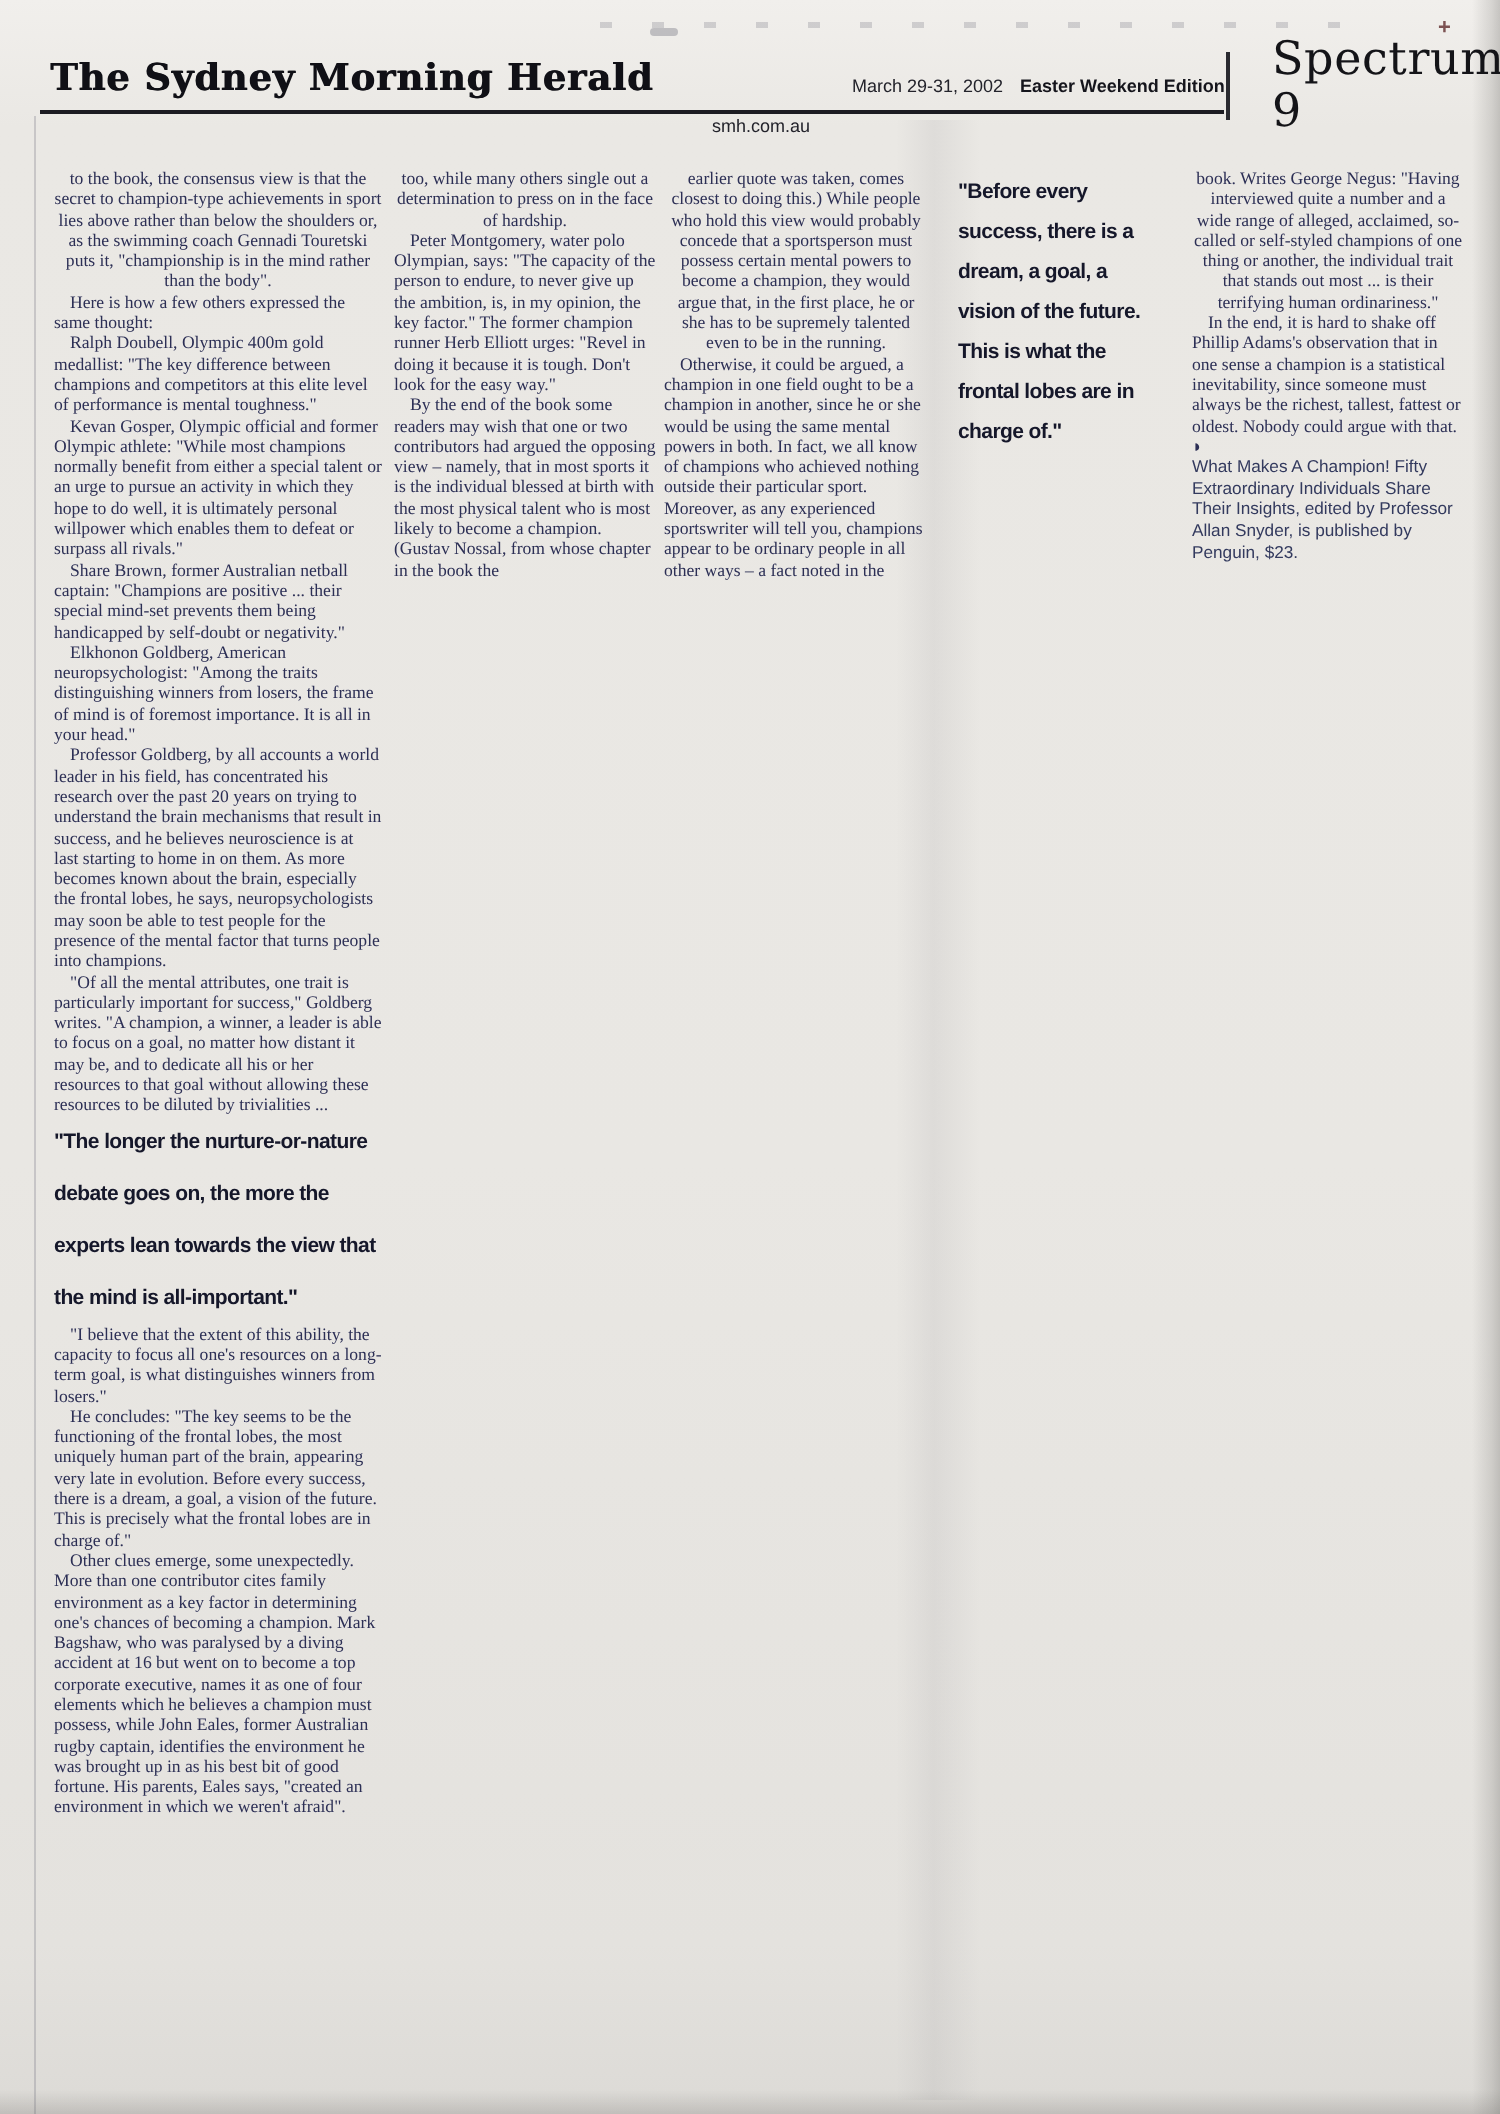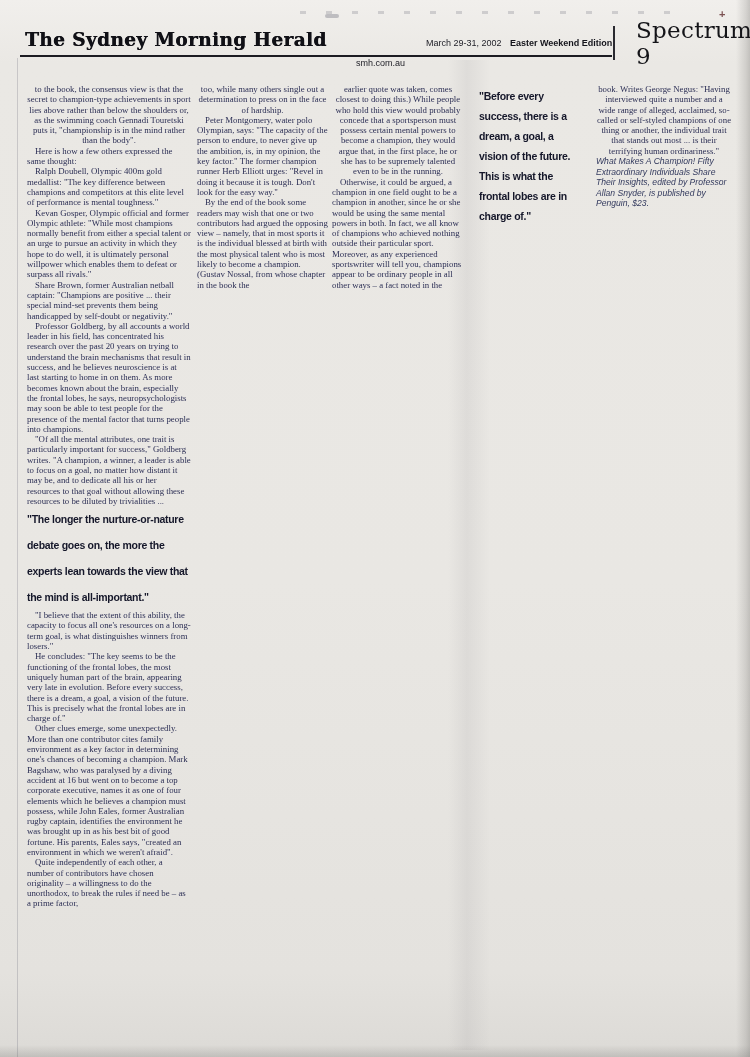--- a/index.html
+++ b/index.html
@@ -44,21 +44,21 @@
   .col3{left:332px;width:132px;}
   .col4{left:479px;top:86px;width:97px;}
   .col5{left:596px;width:136px;}
   .col p{margin:0;}
   .b-p{text-indent:8px;}
   .b-first{text-indent:0;text-align:center;}
   .b-quote{font-family:"Liberation Sans", sans-serif;font-weight:bold;font-size:10.5px;
     line-height:26px;letter-spacing:-.3px;color:var(--quote_ink,#15172a);text-indent:0;
     margin:14px 0 12px 0;}
   .col4 .b-quote{line-height:20px;margin:0;}
-  .b-credit{font-family:"Liberation Sans", sans-serif;font-style:italic;font-size:8.6px;
+  .b-credit{font-family:"Liberation Sans", sans-serif;font-size:8.6px;
     line-height:10.6px;color:#333a5e;margin-top:11px;text-indent:0;}
 </style>
 </head>
 <body>
 
 <div class="page">
   <div class="top-dashes"></div>
   <div class="blot"></div>
   <div class="rule-left"></div>
   <div class="shade-mid"></div>
@@ -77,38 +77,39 @@
     <span class="reg-mark">+</span>
   </header>
 
   <main>
     <section class="col col1">
         <p class="b-first">to the book, the consensus view is that the secret to champion-type achievements in sport lies above rather than below the shoulders or, as the swimming coach Gennadi Touretski puts it, "championship is in the mind rather than the body".</p>
         <p class="b-p">Here is how a few others expressed the same thought:</p>
         <p class="b-p">Ralph Doubell, Olympic 400m gold medallist: "The key difference between champions and competitors at this elite level of performance is mental toughness."</p>
         <p class="b-p">Kevan Gosper, Olympic official and former Olympic athlete: "While most champions normally benefit from either a special talent or an urge to pursue an activity in which they hope to do well, it is ultimately personal willpower which enables them to defeat or surpass all rivals."</p>
         <p class="b-p">Share Brown, former Australian netball captain: "Champions are positive ... their special mind-set prevents them being handicapped by self-doubt or negativity."</p>
+        <p class="b-p">Elkhonon Goldberg, American neuropsychologist: "Among the traits distinguishing winners from losers, the frame of mind is of foremost importance. It is all in your head."</p>
         <p class="b-p">Professor Goldberg, by all accounts a world leader in his field, has concentrated his research over the past 20 years on trying to understand the brain mechanisms that result in success, and he believes neuroscience is at last starting to home in on them. As more becomes known about the brain, especially the frontal lobes, he says, neuropsychologists may soon be able to test people for the presence of the mental factor that turns people into champions.</p>
         <p class="b-p">"Of all the mental attributes, one trait is particularly important for success," Goldberg writes. "A champion, a winner, a leader is able to focus on a goal, no matter how distant it may be, and to dedicate all his or her resources to that goal without allowing these resources to be diluted by trivialities ...</p>
         <p class="b-quote">"The longer the nurture-or-nature debate goes on, the more the experts lean towards the view that the mind is all-important."</p>
         <p class="b-p">"I believe that the extent of this ability, the capacity to focus all one's resources on a long-term goal, is what distinguishes winners from losers."</p>
         <p class="b-p">He concludes: "The key seems to be the functioning of the frontal lobes, the most uniquely human part of the brain, appearing very late in evolution. Before every success, there is a dream, a goal, a vision of the future. This is precisely what the frontal lobes are in charge of."</p>
         <p class="b-p">Other clues emerge, some unexpectedly. More than one contributor cites family environment as a key factor in determining one's chances of becoming a champion. Mark Bagshaw, who was paralysed by a diving accident at 16 but went on to become a top corporate executive, names it as one of four elements which he believes a champion must possess, while John Eales, former Australian rugby captain, identifies the environment he was brought up in as his best bit of good fortune. His parents, Eales says, "created an environment in which we weren't afraid".</p>
-        <p class="b-p">Quite independently of each other, a number of contributors have chosen originality – a willingness to do the unorthodox, to break the rules if need be – as a prime factor,</p>
       </section>
     <section class="col col2">
         <p class="b-first">too, while many others single out a determination to press on in the face of hardship.</p>
         <p class="b-p">Peter Montgomery, water polo Olympian, says: "The capacity of the person to endure, to never give up the ambition, is, in my opinion, the key factor." The former champion runner Herb Elliott urges: "Revel in doing it because it is tough. Don't look for the easy way."</p>
         <p class="b-p">By the end of the book some readers may wish that one or two contributors had argued the opposing view – namely, that in most sports it is the individual blessed at birth with the most physical talent who is most likely to become a champion. (Gustav Nossal, from whose chapter in the book the</p>
       </section>
     <section class="col col3">
         <p class="b-first">earlier quote was taken, comes closest to doing this.) While people who hold this view would probably concede that a sportsperson must possess certain mental powers to become a champion, they would argue that, in the first place, he or she has to be supremely talented even to be in the running.</p>
         <p class="b-p">Otherwise, it could be argued, a champion in one field ought to be a champion in another, since he or she would be using the same mental powers in both. In fact, we all know of champions who achieved nothing outside their particular sport. Moreover, as any experienced sportswriter will tell you, champions appear to be ordinary people in all other ways – a fact noted in the</p>
       </section>
     <section class="col col4">
         <p class="b-quote">"Before every success, there is a dream, a goal, a vision of the future. This is what the frontal lobes are in charge of."</p>
       </section>
     <section class="col col5">
         <p class="b-first">book. Writes George Negus: "Having interviewed quite a number and a wide range of alleged, acclaimed, so-called or self-styled champions of one thing or another, the individual trait that stands out most ... is their terrifying human ordinariness."</p>
+        <p class="b-p">In the end, it is hard to shake off Phillip Adams's observation that in one sense a champion is a statistical inevitability, since someone must always be the richest, tallest, fattest or oldest. Nobody could argue with that. ◗</p>
         <p class="b-credit">What Makes A Champion! Fifty Extraordinary Individuals Share Their Insights, edited by Professor Allan Snyder, is published by Penguin, $23.</p>
       </section>
   </main>
 </div>
 
 </body></html>

